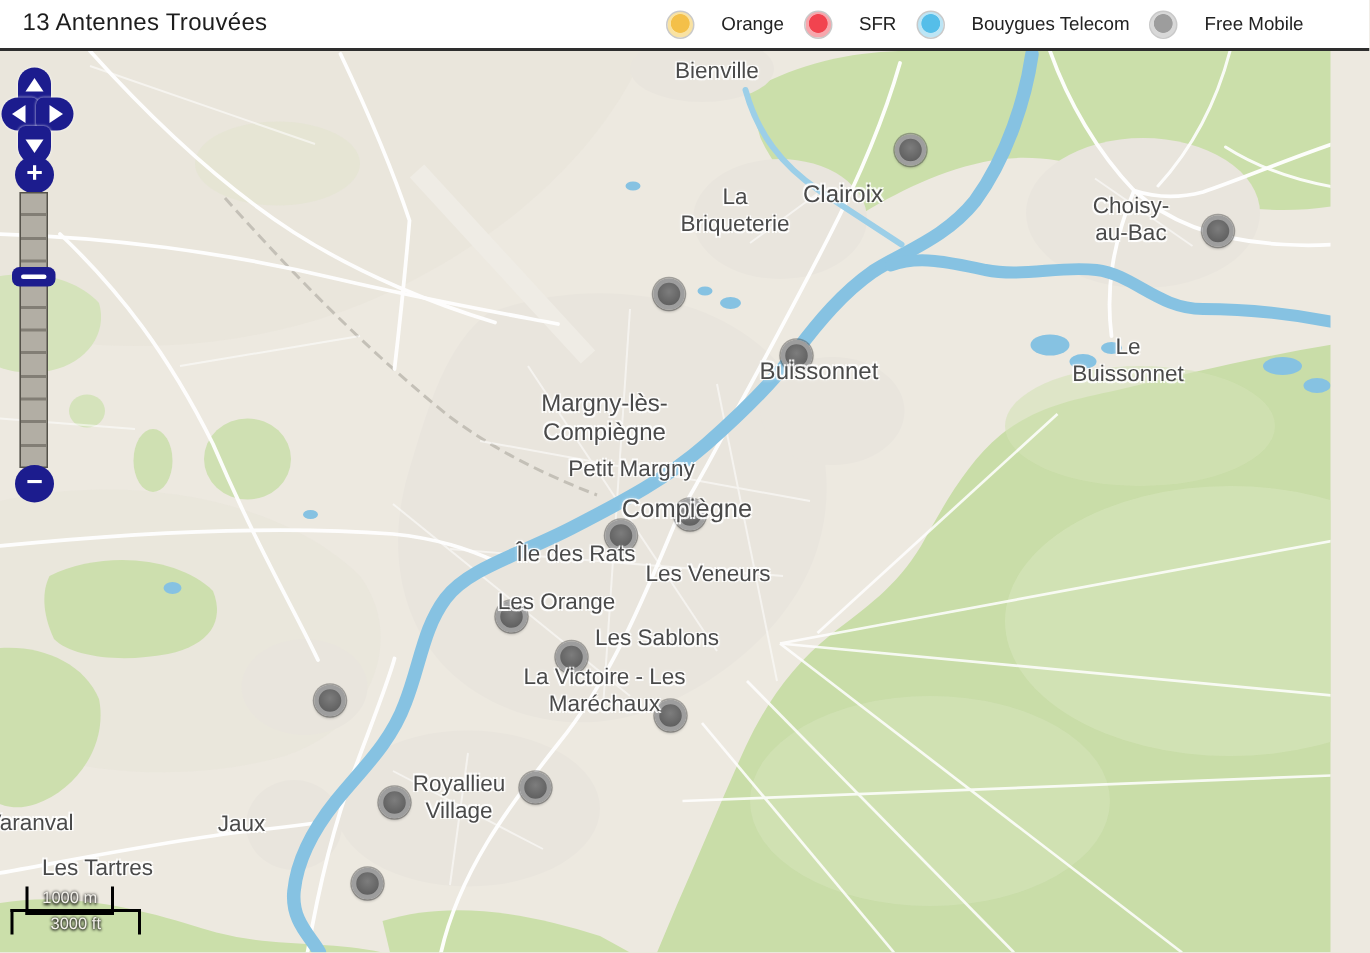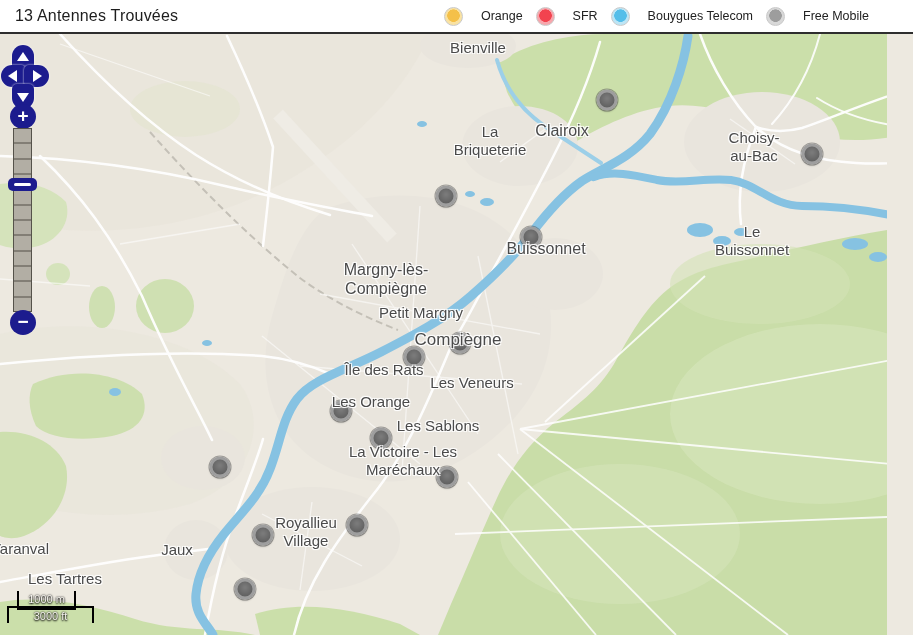--- a/index.html
+++ b/index.html
@@ -205,33 +205,33 @@
       <div class="map-label" style="left: 478px; top: 14px;">Bienville</div>
       <div class="map-label" style="left: 490px; top: 83px; margin-top: 24px;">La
 Briqueterie</div>
       <div class="map-label" style="left: 562px; top: 97px; font-size: 16px;">Clairoix</div>
       <div class="map-label" style="left: 754px; top: 113px;">Choisy-
 au-Bac</div>
       <div class="map-label" style="left: 901px; top: 151px;">Le</div>
       <div class="map-label" style="left: 752px; top: 207px;">Le
 Buissonnet</div>
       <div class="map-label" style="left: 546px; top: 215px; font-size: 16px;">Buissonnet</div>
-      <div class="map-label" style="left: 386px; top: 246px; font-size: 16px;">Margny-lès-
+      <div class="map-label" style="left: 403px; top: 246px; font-size: 16px;">Margny-lès-
 Compiègne</div>
       <div class="map-label" style="left: 421px; top: 279px;">Petit Margny</div>
       <div class="map-label" style="left: 458px; top: 306px; font-size: 17px;">Compiègne</div>
       <div class="map-label" style="left: 360px; top: 336px; margin-left: 24px;">Île des Rats</div>
       <div class="map-label" style="left: 472px; top: 349px;">Les Veneurs</div>
       <div class="map-label" style="left: 371px; top: 368px;">Les Orange</div>
       <div class="map-label" style="left: 438px; top: 392px;">Les Sablons</div>
       <div class="map-label" style="left: 403px; top: 427px;">La Victoire - Les
 Maréchaux</div>
       <div class="map-label" style="left: 306px; top: 498px;">Royallieu
 Village</div>
-      <div class="map-label" style="left: 177px; top: 516px;">Jaux</div>
+      <div class="map-label" style="left: 161px; top: 516px;">Jaux</div>
       <div class="map-label" style="left: 20px; top: 515px;">Varanval</div>
       <div class="map-label" style="left: 65px; top: 545px;">Les Tartres</div>
     </div>
   <div id="map-markers">
       <div class="antenna" title="Free Mobile" style="left: 607px; top: 66px;"></div>
       <div class="antenna" title="Free Mobile" style="left: 812px; top: 120px;"></div>
       <div class="antenna" title="Free Mobile" style="left: 446px; top: 162px;"></div>
       <div class="antenna" title="Free Mobile" style="left: 531px; top: 203px;"></div>
       <div class="antenna" title="Free Mobile" style="left: 460px; top: 309px;"></div>
       <div class="antenna" title="Free Mobile" style="left: 414px; top: 323px;"></div>

